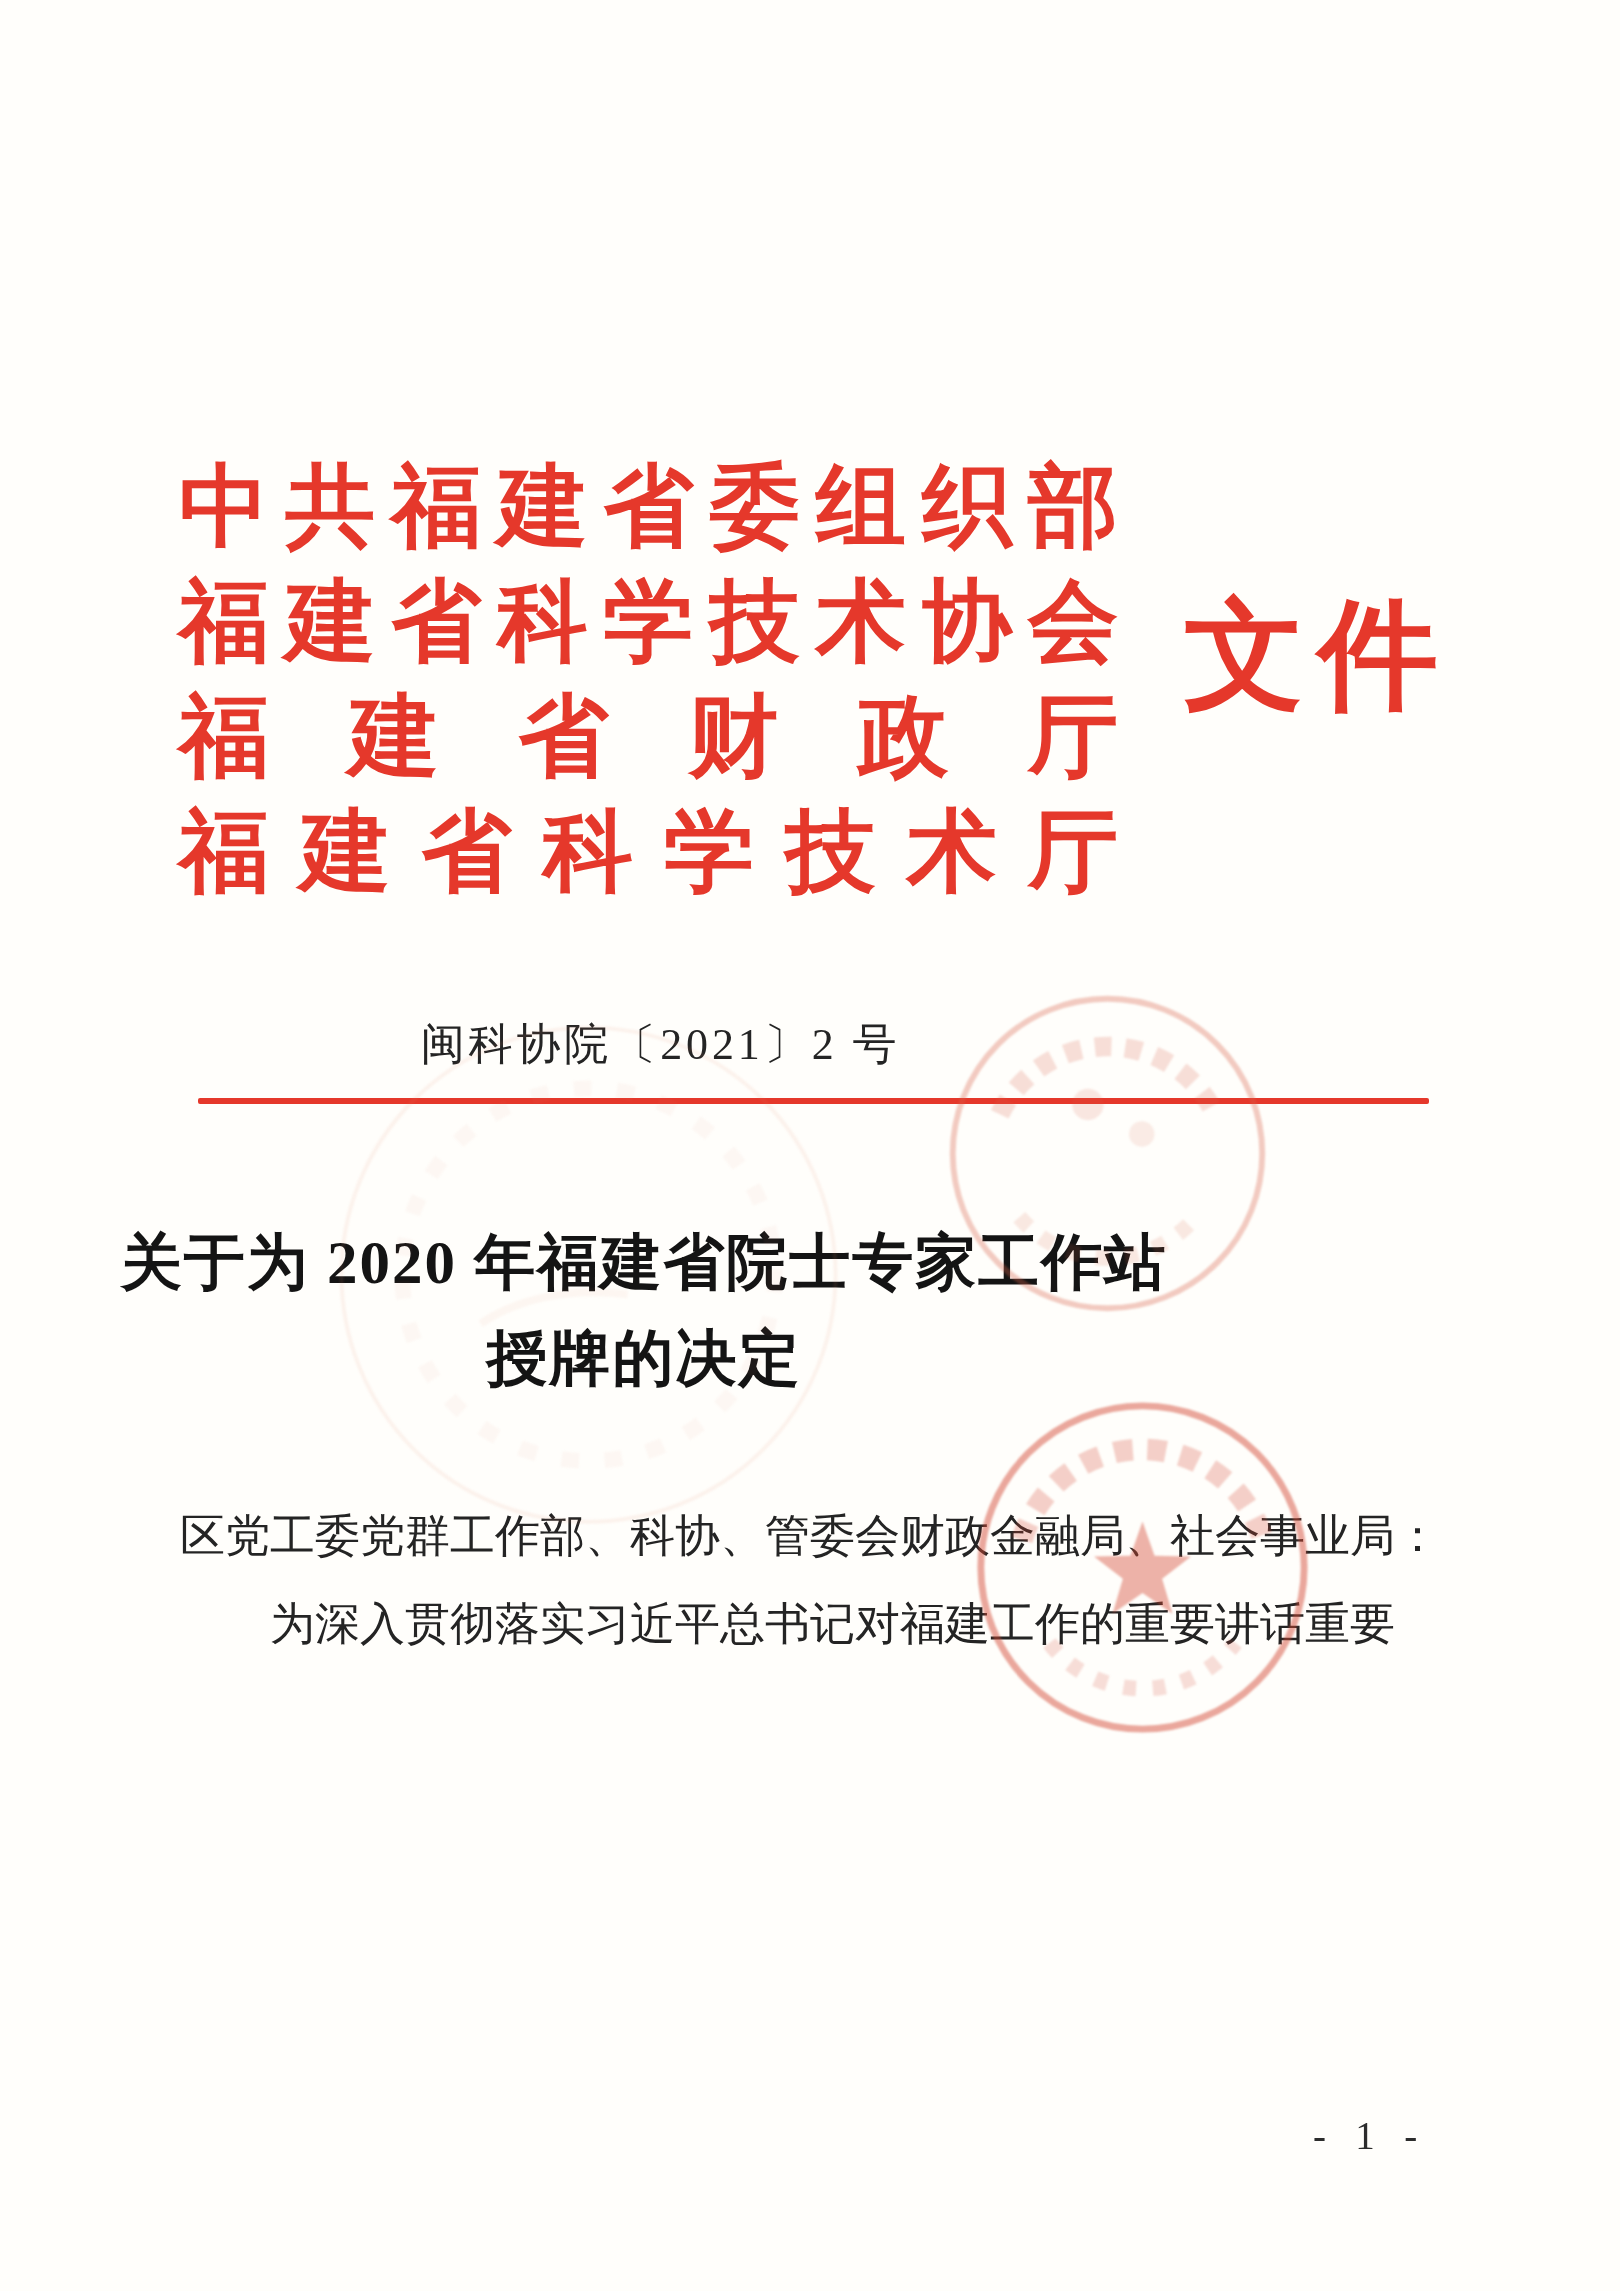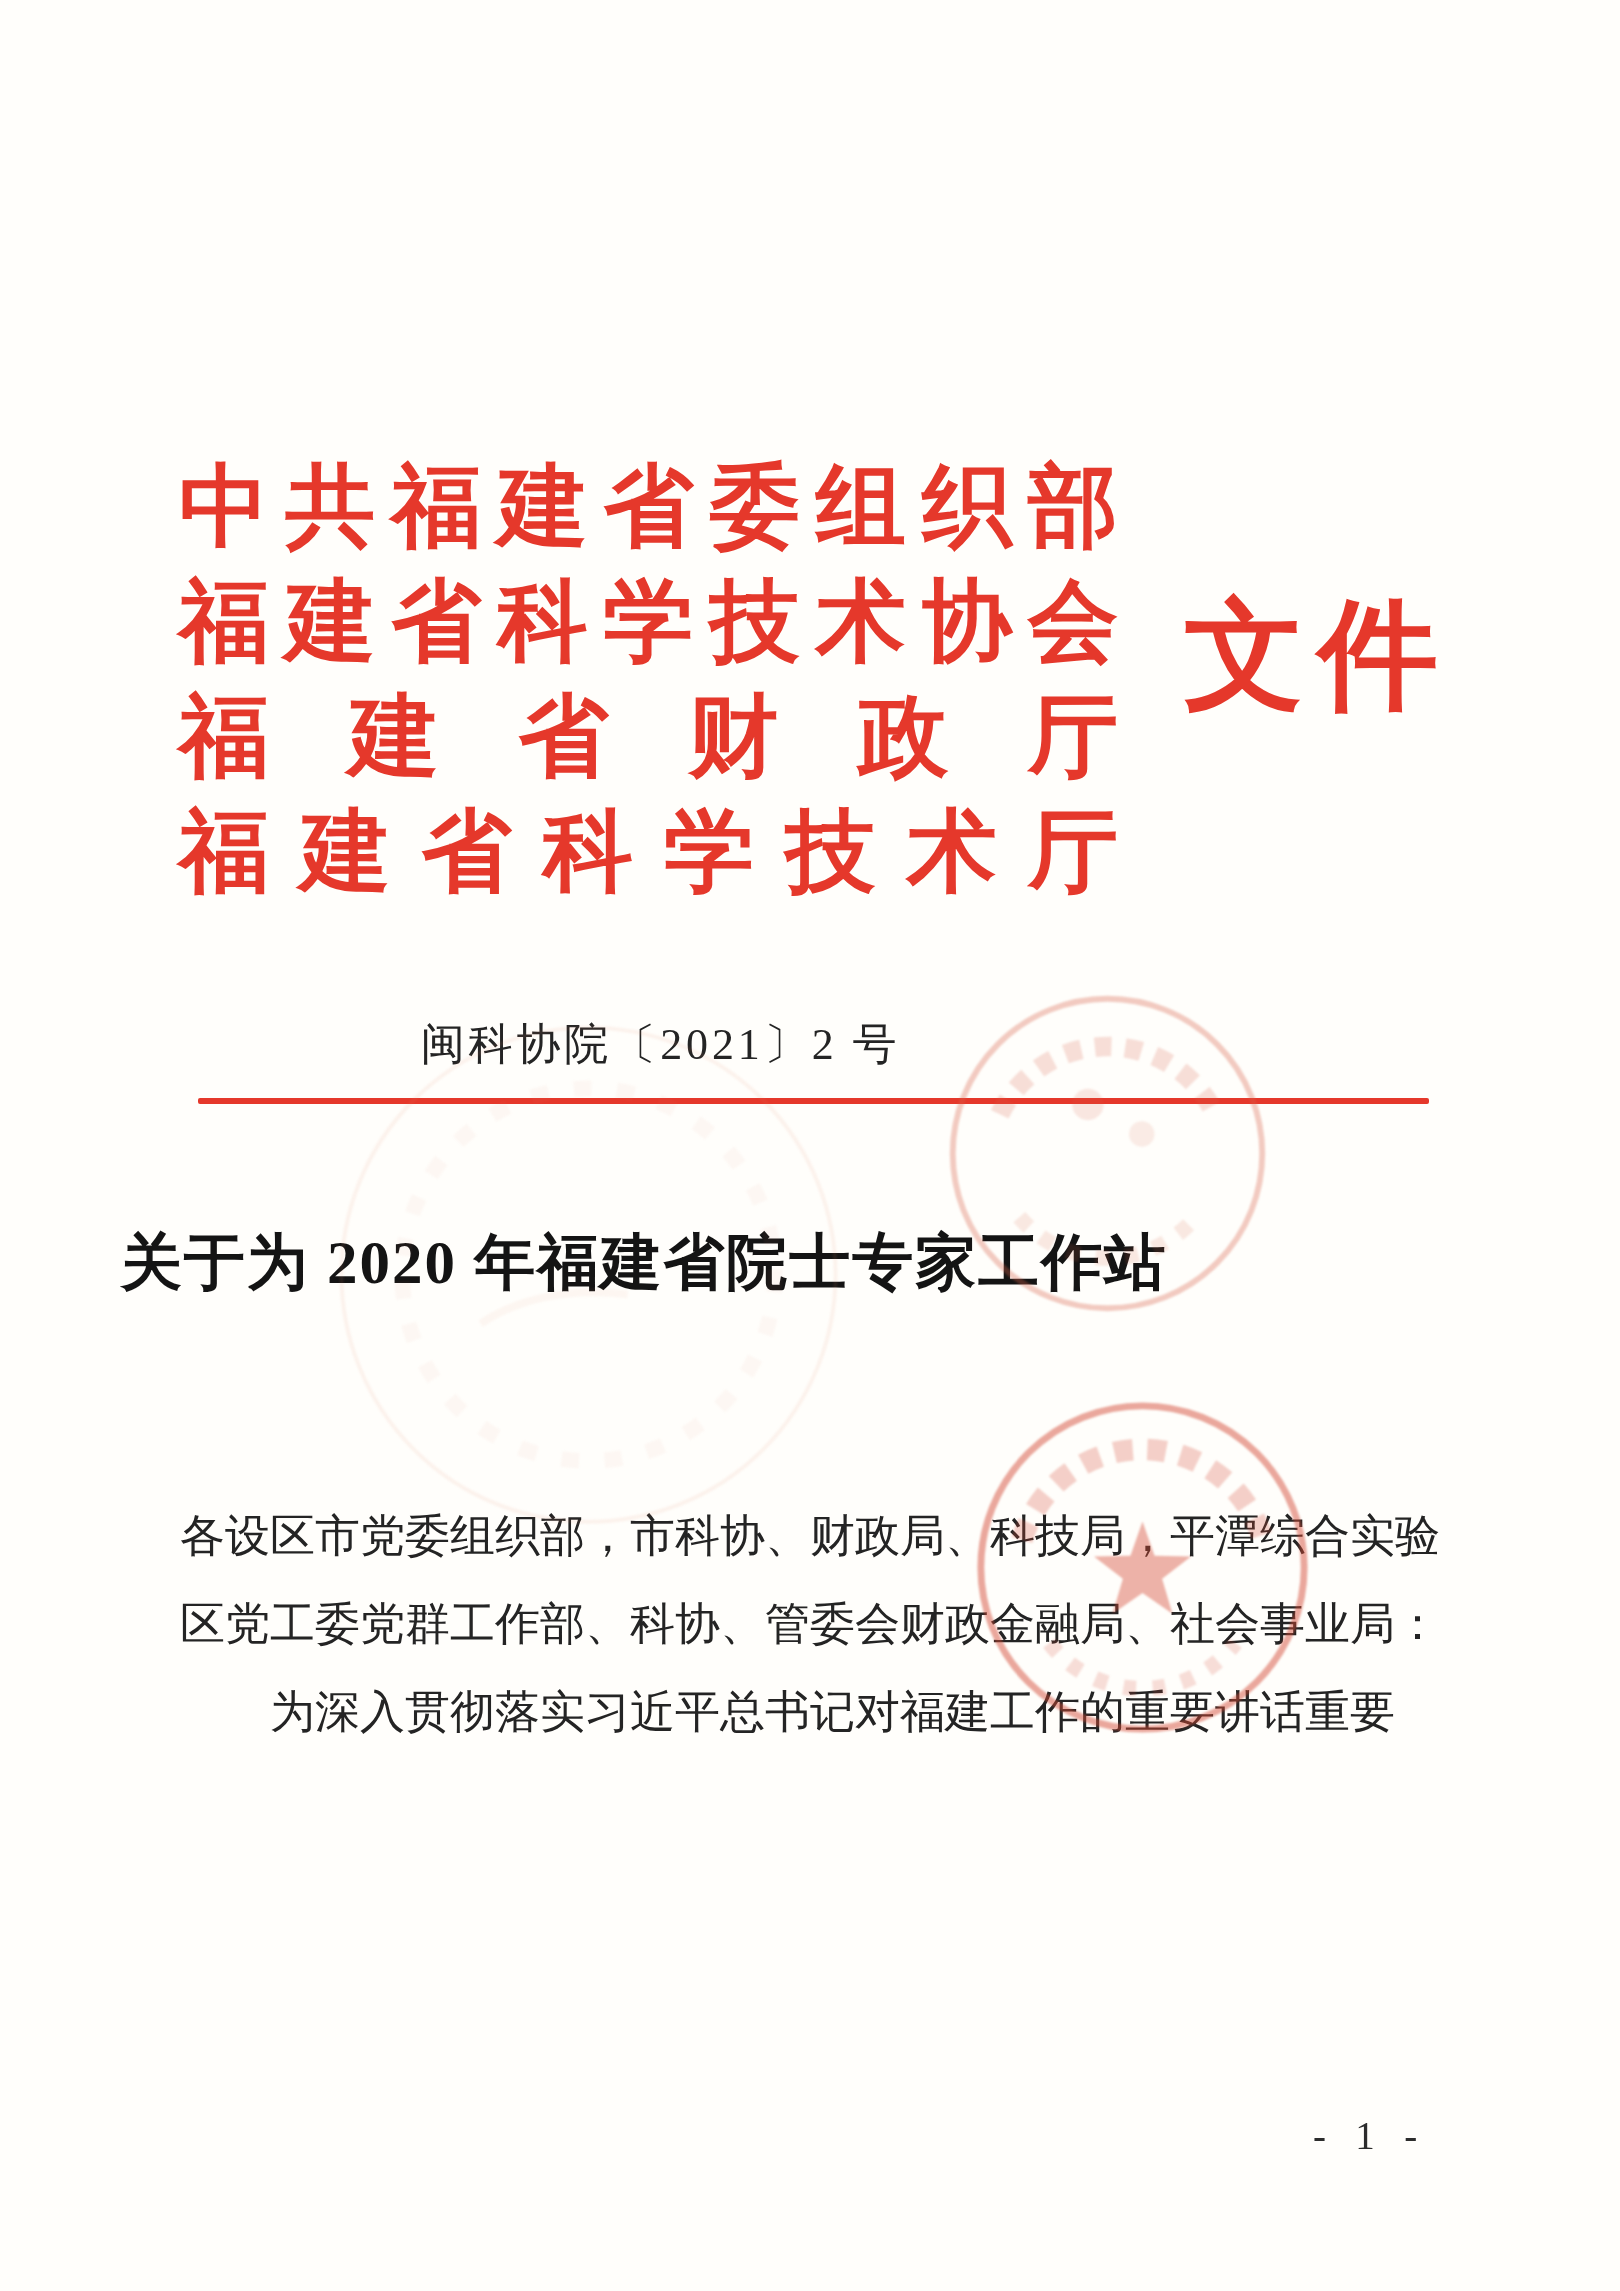--- a/index.html
+++ b/index.html
@@ -118,24 +118,24 @@
   </div>
 
   <div class="doc-type">文件</div>
 
   <div class="doc-number">闽科协院〔2021〕2 号</div>
 
   <div class="red-divider"></div>
 
   <div class="doc-title">
     <div>关于为 2020 年福建省院士专家工作站</div>
+    <div>授牌的决定</div>
   </div>
 
   <div class="body-text">
-    <div class="body-line">各设区市党委组织部，市科协、财政局、科技局，平潭综合实验</div>
     <div class="body-line">区党工委党群工作部、科协、管委会财政金融局、社会事业局：</div>
     <div class="body-line indent">为深入贯彻落实习近平总书记对福建工作的重要讲话重要</div>
   </div>
 
   <div class="page-number">- 1 -</div>
 
   <svg class="seal seal-faint-left" width="549" height="549" viewBox="0 0 560 560">
     <circle cx="280" cy="270" r="252" fill="none" stroke="#e08870" stroke-width="4" opacity="0.10"></circle>
     <circle cx="280" cy="270" r="190" fill="none" stroke="#e08870" stroke-width="16" stroke-dasharray="18 26" opacity="0.06"></circle>
     <path d="M170 320 q60 -40 150 -30" fill="none" stroke="#e08870" stroke-width="8" opacity="0.07"></path>

